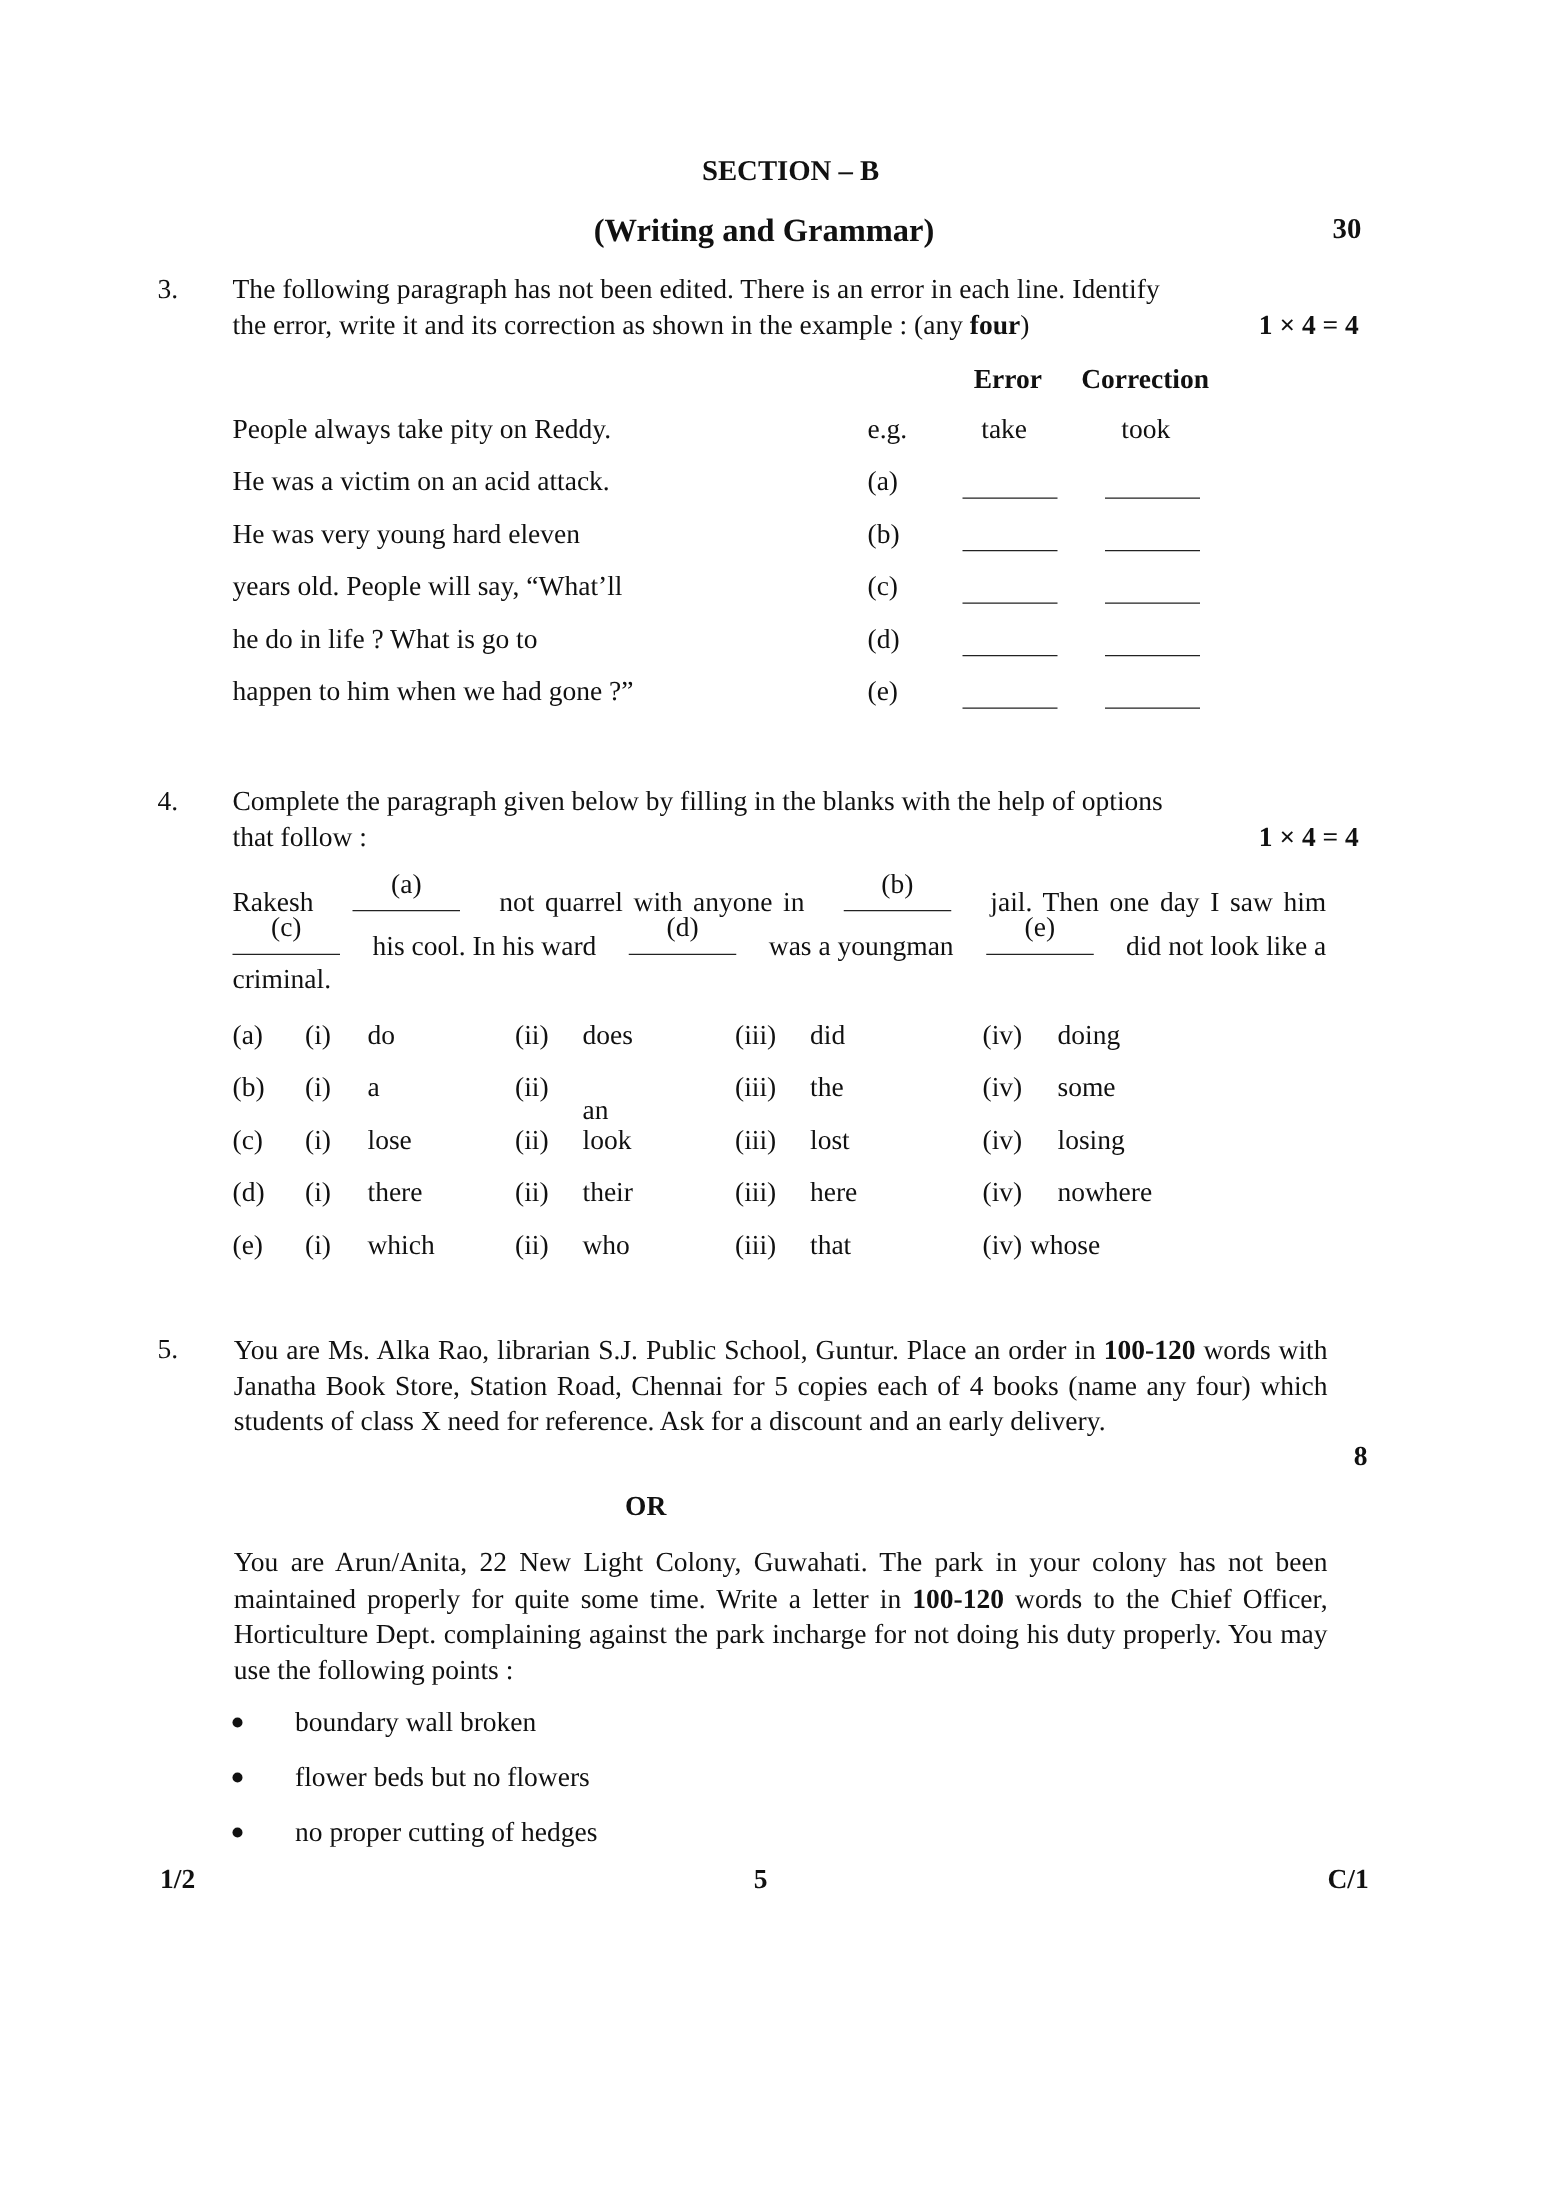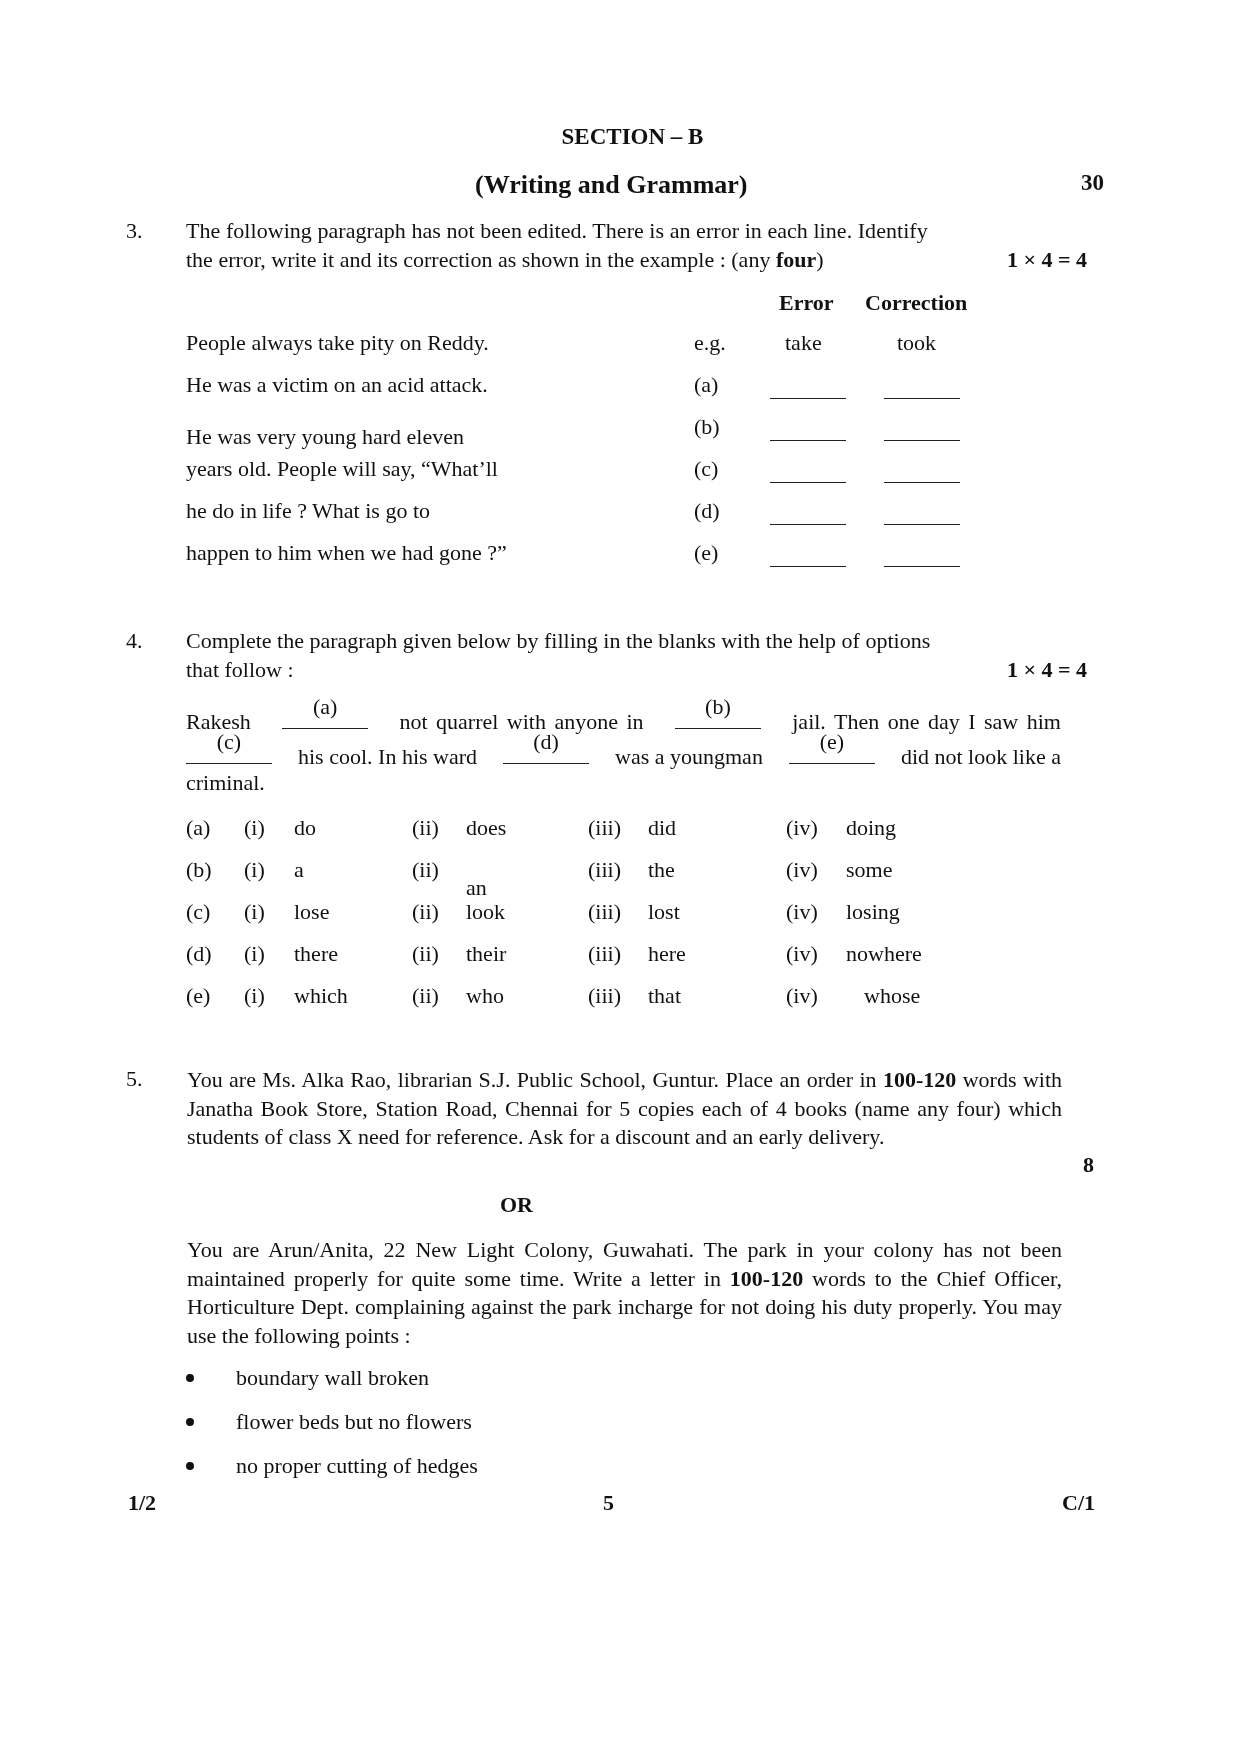--- a/index.html
+++ b/index.html
@@ -14,21 +14,21 @@
   .blank { display:inline-block; border-bottom:1.5px solid #222; width:76px; height:0; vertical-align:baseline; }
   .fill { display:inline-block; position:relative; border-bottom:1.5px solid #222; width:86px; height:22px; vertical-align:-4px; margin:0 4px; }
   .fill span { position:absolute; left:0; right:0; top:-12px; text-align:center; font-size:22px; }
   .bullet { display:inline-block; width:8px; height:8px; border-radius:50%; background:#111; }
 </style>
 </head>
 <body>
 
 <div class="abs b" style="left:0;width:1241px;text-align:center;top:124px;font-size:23px;padding-left:12px;">SECTION – B</div>
 <div class="abs b" style="left:475px;top:170px;font-size:26px;">(Writing and Grammar)</div>
-<div class="abs b" style="left:1066px;top:170px;font-size:23px;margin-left:15px;">30</div>
+<div class="abs b" style="left:1066px;top:170px;font-size:23px;">30</div>
 
 <div class="abs" style="left:126px;top:218px;">3.</div>
 <div class="abs" style="left:186px;top:218px;letter-spacing:0.05px;">The following paragraph has not been edited. There is an error in each line. Identify</div>
 <div class="abs" style="left:186px;top:247px;">
   <span>the error, write it and its correction as shown in the example : (any </span><span class="b">four</span><span>)</span>
 </div>
 <div class="abs b" style="left:1007px;top:247px;">1 × 4 = 4</div>
 
 <div class="abs b" style="left:779px;top:290px;">Error</div>
 <div class="abs b" style="left:865px;top:290px;">Correction</div>
@@ -40,21 +40,21 @@
     <div class="abs" style="left:785px;top:330px;">take</div>
     <div class="abs" style="left:897px;top:330px;">took</div>
   </div>
   <div>
     <div class="abs" style="left:186px;top:372px;">He was a victim on an acid attack.</div>
     <div class="abs" style="left:694px;top:372px;">(a)</div>
     <div class="abs blank" style="left:770px;top:398px;"></div>
     <div class="abs blank" style="left:884px;top:398px;"></div>
   </div>
   <div>
-    <div class="abs" style="left:186px;top:424px;">He was very young hard eleven</div>
+    <div class="abs" style="left:186px;top:414px;">He was very young hard eleven</div>
     <div class="abs" style="left:694px;top:414px;">(b)</div>
     <div class="abs blank" style="left:770px;top:440px;"></div>
     <div class="abs blank" style="left:884px;top:440px;"></div>
   </div>
   <div>
     <div class="abs" style="left:186px;top:456px;">years old. People will say, “What’ll</div>
     <div class="abs" style="left:694px;top:456px;">(c)</div>
     <div class="abs blank" style="left:770px;top:482px;"></div>
     <div class="abs blank" style="left:884px;top:482px;"></div>
   </div>
@@ -151,21 +151,21 @@
   </div>
   <div>
     <div class="abs" style="left:186px;top:983px;">(e)</div>
     <div class="abs" style="left:244px;top:983px;">(i)</div>
     <div class="abs" style="left:294px;top:983px;">which</div>
     <div class="abs" style="left:412px;top:983px;">(ii)</div>
     <div class="abs" style="left:466px;top:983px;">who</div>
     <div class="abs" style="left:588px;top:983px;">(iii)</div>
     <div class="abs" style="left:648px;top:983px;">that</div>
     <div class="abs" style="left:786px;top:983px;">(iv)</div>
-    <div class="abs" style="left:864px;top:983px;">whose</div>
+    <div class="abs" style="left:824px;top:983px;">whose</div>
   </div>
 </div>
 
 <div class="abs" style="left:126px;top:1066px;">5.</div>
 <div class="para" style="top:1066px;">
   <span>You are Ms. Alka Rao, librarian S.J. Public School, Guntur. Place an order in </span><span class="b">100-120</span><span> words with Janatha Book Store, Station Road, Chennai for 5 copies each of 4 books (name any four) which students of class X need for reference. Ask for a discount and an early delivery.</span>
 </div>
 <div class="abs b" style="left:1083px;top:1152px;">8</div>
 <div class="abs b" style="left:500px;top:1192px;">OR</div>
 

